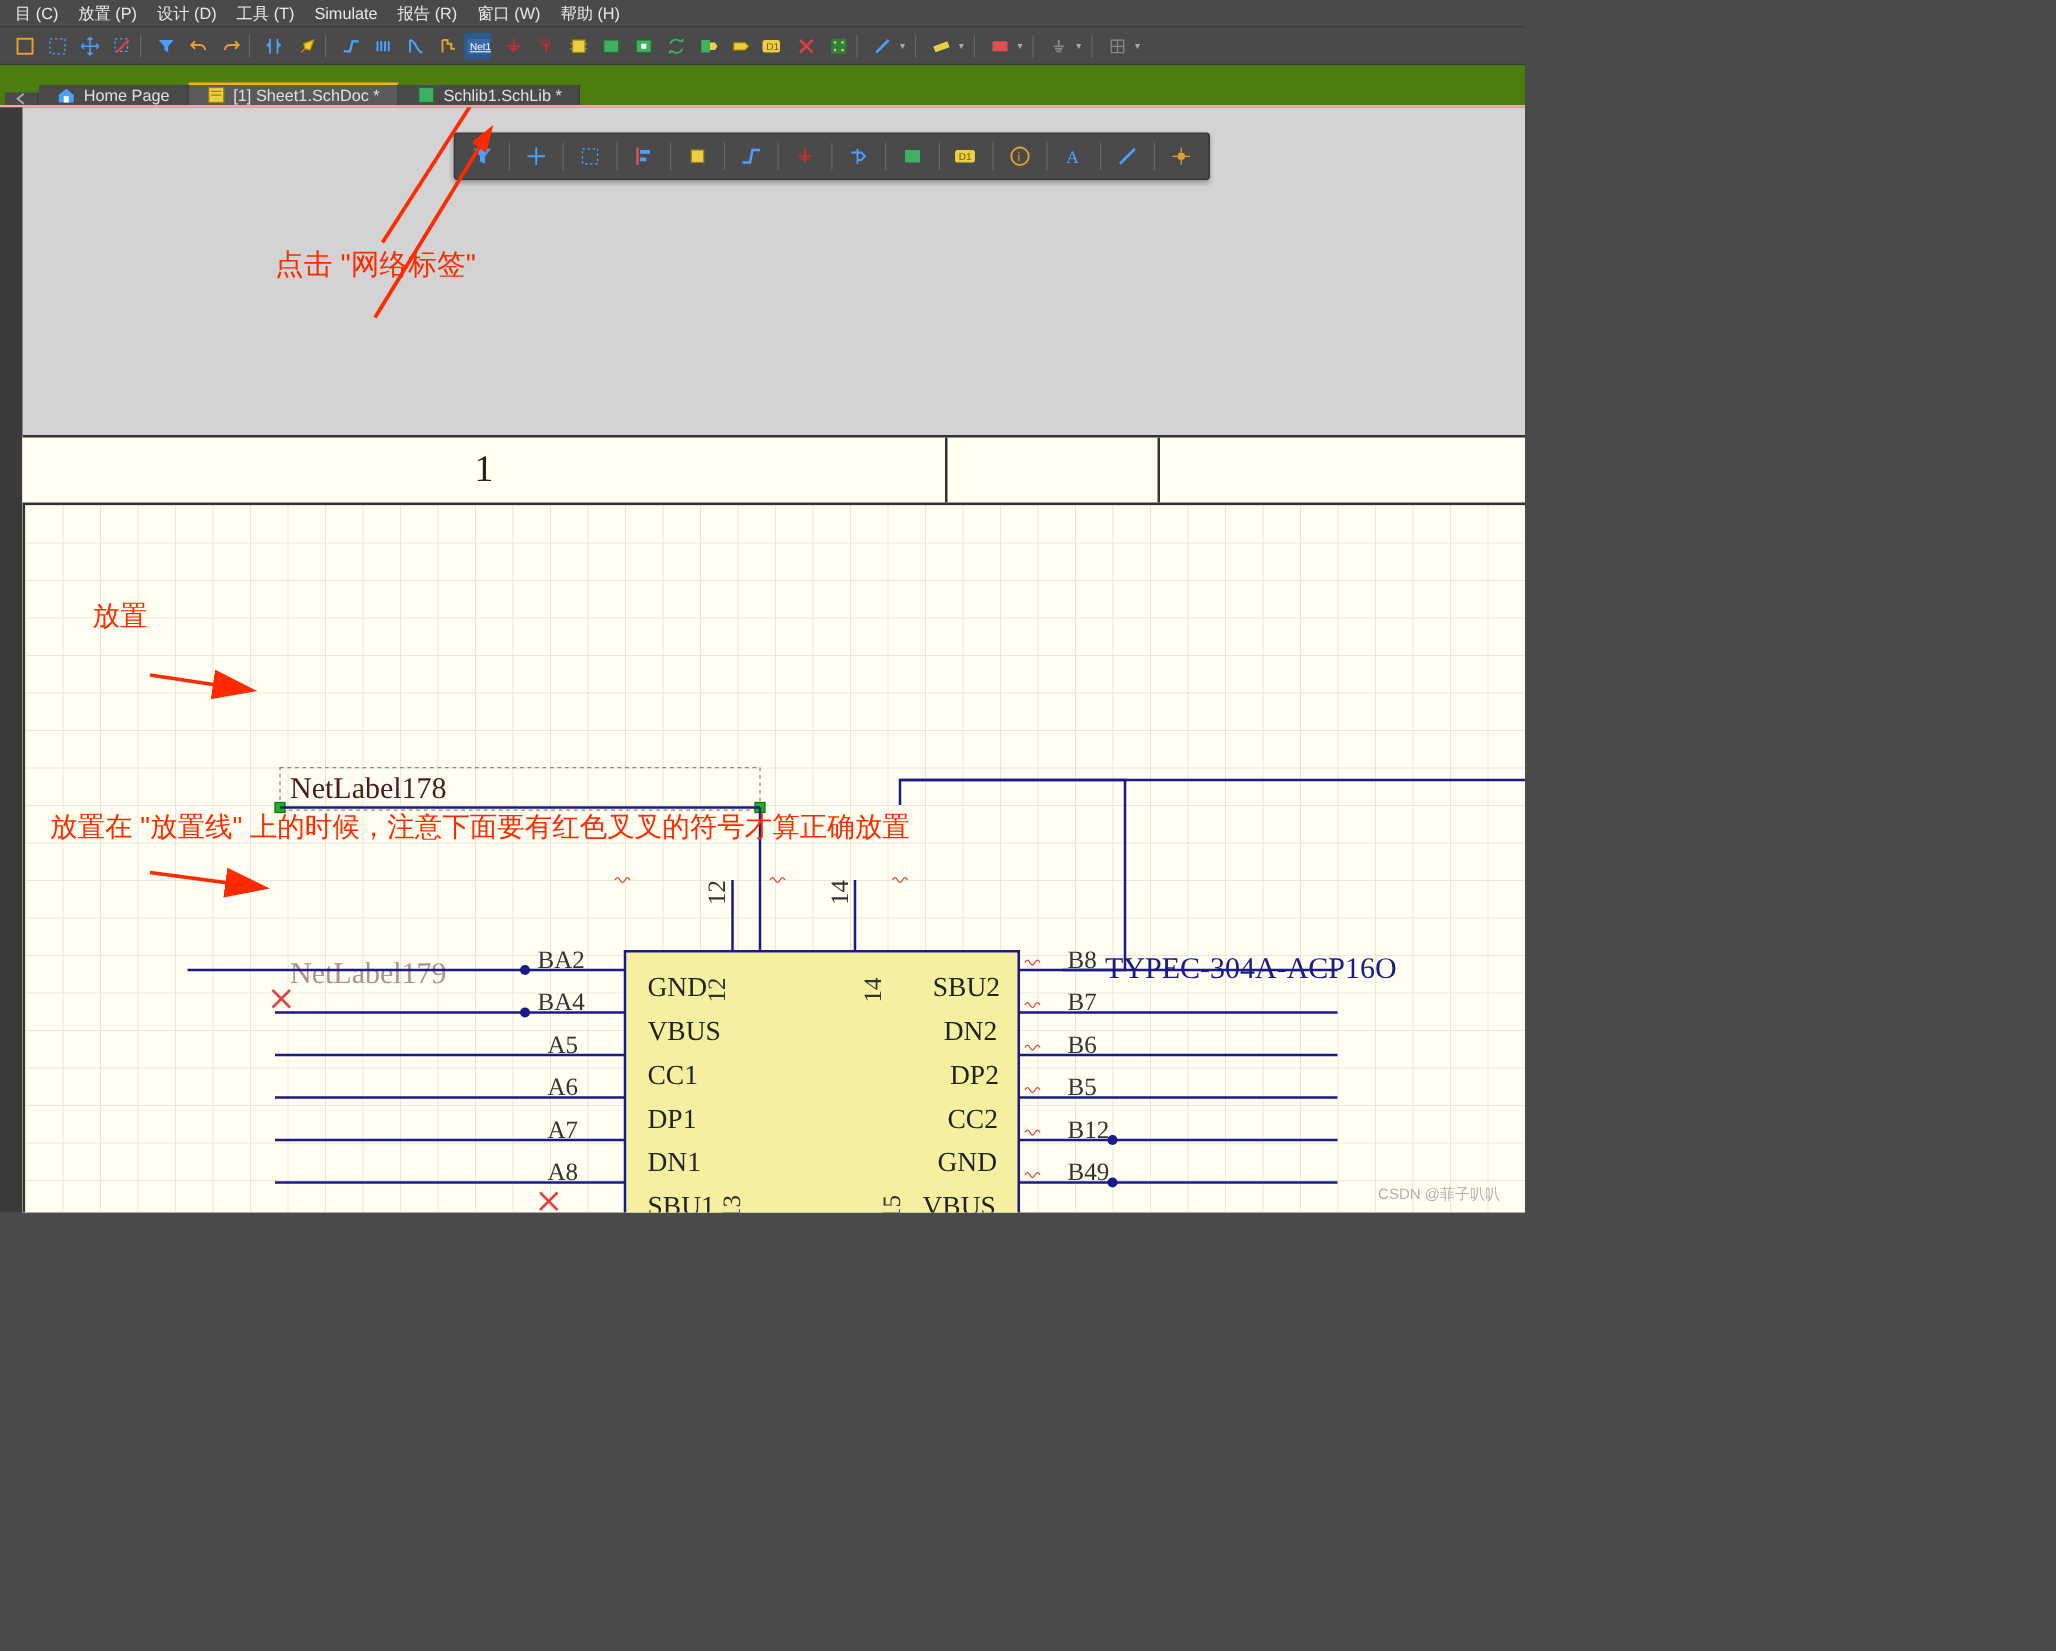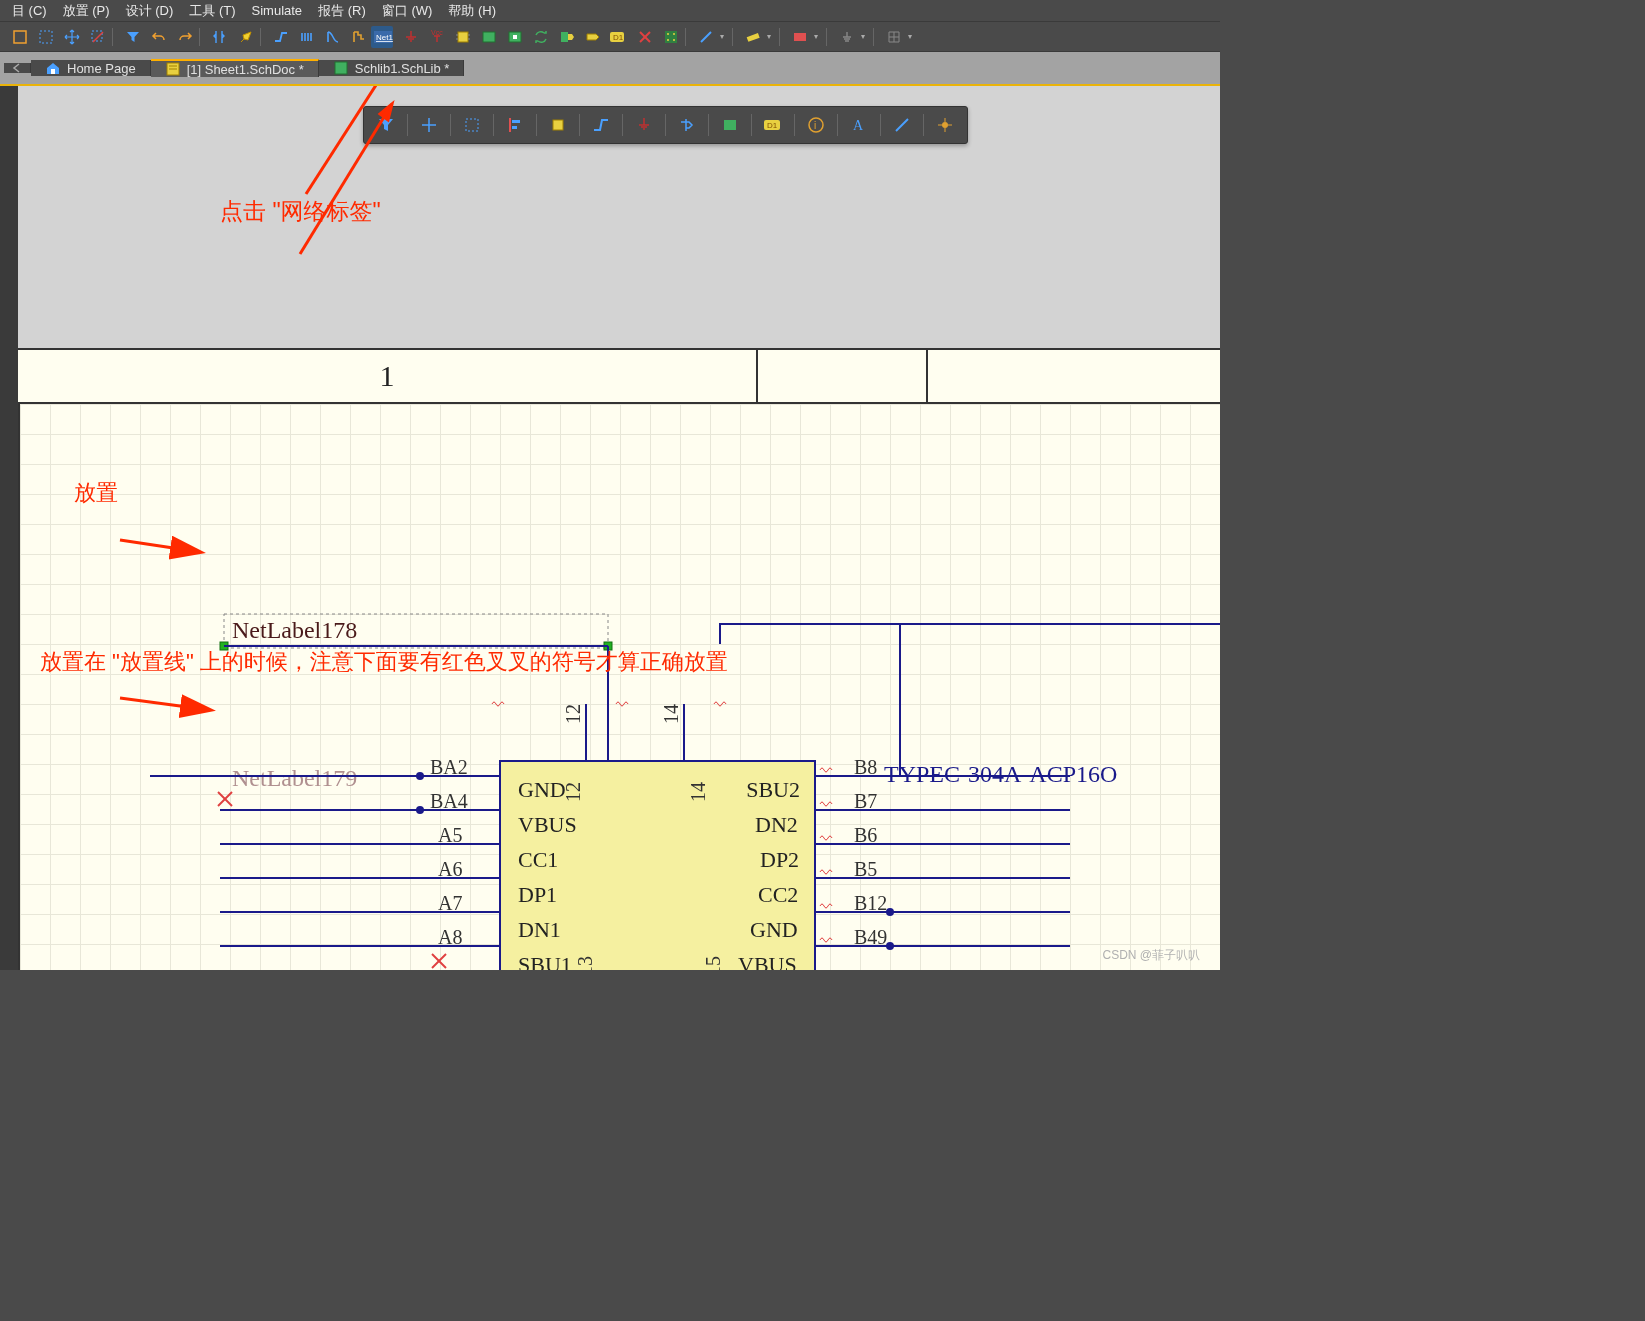--- a/index.html
+++ b/index.html
@@ -38,26 +38,26 @@
     border-radius: 2px;
   }
   .tb-ico.sel { background: #2d5a8a; }
   .tb-sep { width: 1px; height: 18px; background: #666; margin: 0 2px; }
   .tb-drop {
     width: 8px; height: 22px; display: inline-flex; align-items: center; justify-content: center;
     color: #aaa; font-size: 8px;
   }
   .tabbar {
     height: 34px;
-    background: #a3a3a3;
+    background: #4d7c0f;
     display: flex;
-    align-items: center;
+    align-items: flex-end;
     padding-left: 4px;
     gap: 0;
-    border-bottom: 2px solid #eab308;
+    border-bottom: 2px solid #fca5a5;
   }
   .tab {
     display: flex; align-items: center; gap: 6px;
     padding: 0 14px;
     color: #e0e0e0;
     font-size: 13px;
     background: #4a4a4a;
     border-right: 1px solid #3a3a3a;
   }
   .tab.front { position: relative; }

